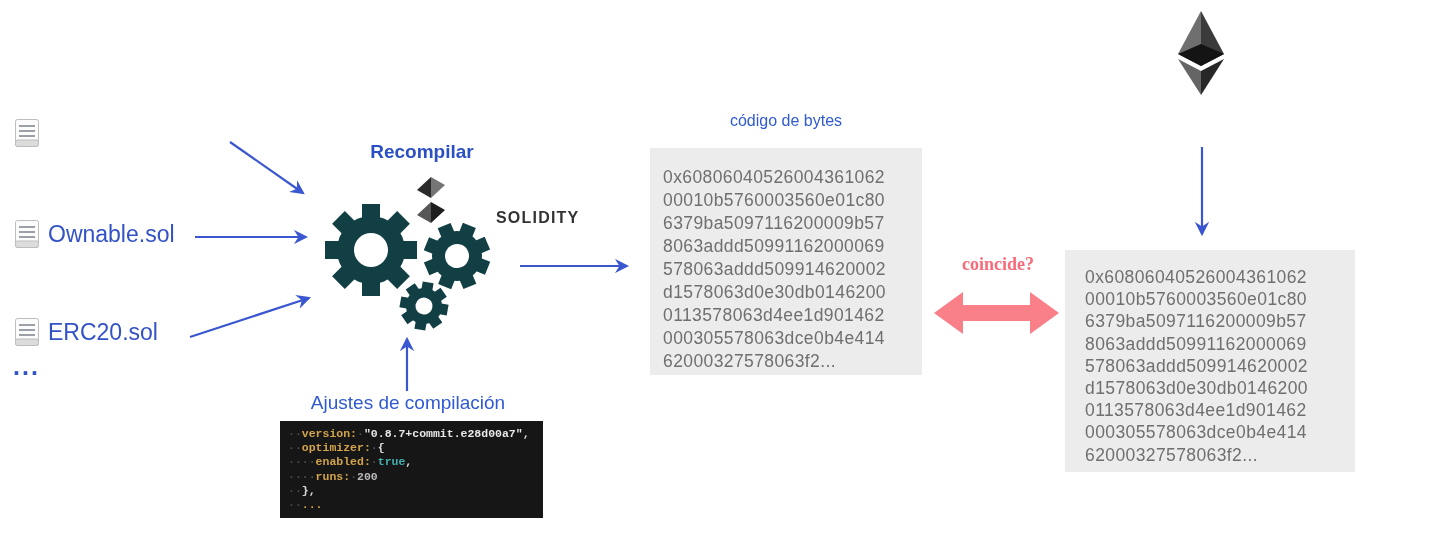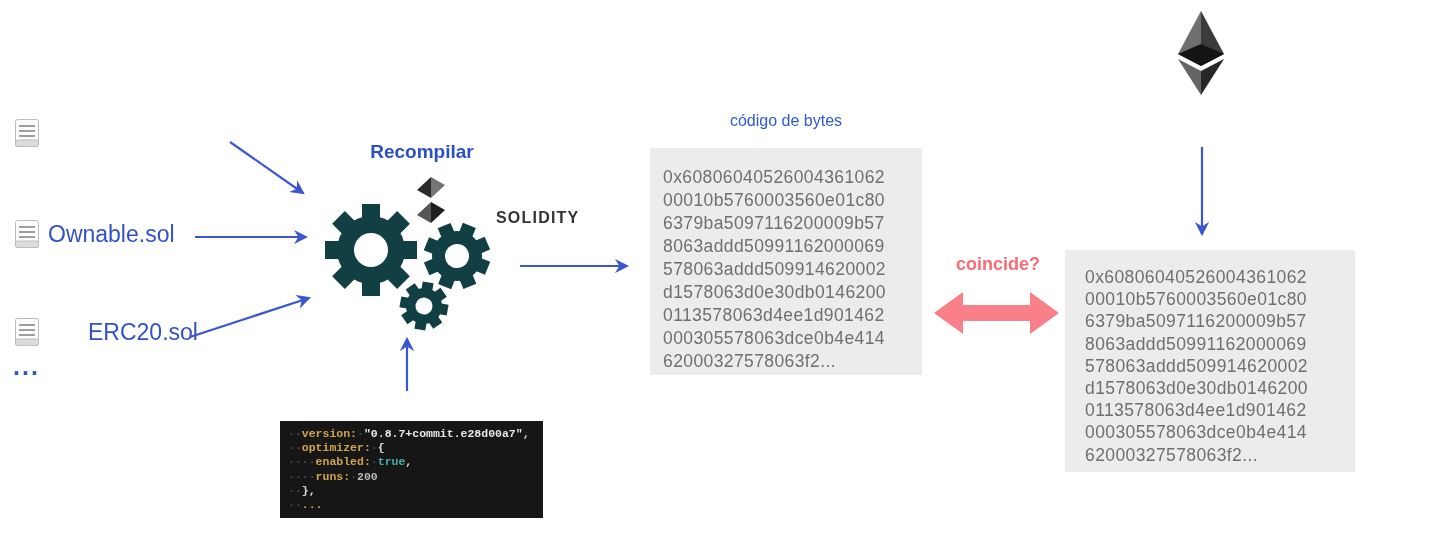--- a/index.html
+++ b/index.html
@@ -37,21 +37,21 @@
                 font-size:16px; color:#2f5ad2; }
   .byte-box { position:absolute; background:#ececec; box-sizing:border-box; }
   .byte-box pre { margin:0; font-family:Liberation Sans, sans-serif;
                   color:#6f6f6f; font-size:17.5px; letter-spacing:0.4px; }
   .byte-left  { left:650px; top:148px; width:272px; height:227px; padding:18px 0 0 13px; }
   .byte-left pre  { line-height:23px; }
   .byte-right { left:1065px; top:250px; width:290px; height:222px; padding:16px 0 0 20px; }
   .byte-right pre { line-height:22.2px; }
 
   .coincide { position:absolute; left:936px; top:254px; width:124px; text-align:center;
-              font-size:18px; font-weight:bold; color:#f86b78; }
+              font-size:18px; font-weight:bold; color:#f86b78;font-family:Liberation Serif, serif; }
 
   .eth-call { position:absolute; left:945px; top:107px; width:505px; text-align:center;
               font-family:"Liberation Mono","DejaVu Sans Mono",monospace;
               font-size:19px; color:#4a60c4; white-space:nowrap; }
 </style>
 </head>
 <body>
 
 <div class="canvas">
 
@@ -150,27 +150,28 @@
       <rect x="0.5" y="21" width="23" height="6.5" rx="2" fill="#dcdcdc" stroke="#bdbdbd"></rect>
       <line x1="4" y1="7" x2="20" y2="7" stroke="#9aa0a6" stroke-width="2"></line>
       <line x1="4" y1="12" x2="20" y2="12" stroke="#9aa0a6" stroke-width="2"></line>
       <line x1="4" y1="17" x2="20" y2="17" stroke="#9aa0a6" stroke-width="2"></line>
     </g>
   </svg>
 
   <div class="file-row" style="top:219px; left:48px;">
     <span class="file-label">Ownable.sol</span>
   </div>
-  <div class="file-row" style="top:317px; left:48px;margin-left:40px;">
+  <div class="file-row" style="top:317px; left:48px;">
     <span class="file-label">ERC20.sol</span>
   </div>
   <div class="more-files">...</div>
 
   <div class="recompilar">Recompilar</div>
   <div class="solidity-label">SOLIDITY</div>
+  <div class="ajustes-title">Ajustes de compilación</div>
   <div class="code-box"><div><span class="tok-dim">··</span><span class="tok-key">version:</span><span class="tok-dim">·</span><span class="tok-str">"0.8.7+commit.e28d00a7"</span><span class="tok-plain">,</span></div><div><span class="tok-dim">··</span><span class="tok-key">optimizer:</span><span class="tok-dim">·</span><span class="tok-plain">{</span></div><div><span class="tok-dim">····</span><span class="tok-key">enabled:</span><span class="tok-dim">·</span><span class="tok-bool">true</span><span class="tok-plain">,</span></div><div><span class="tok-dim">····</span><span class="tok-key">runs:</span><span class="tok-dim">·</span><span class="tok-num">200</span></div><div><span class="tok-dim">··</span><span class="tok-plain">},</span></div><div><span class="tok-dim">··</span><span class="tok-key">...</span></div></div>
 
   <div class="byte-title">código de bytes</div>
   <div class="byte-box byte-left">
     <pre>0x60806040526004361062
 00010b5760003560e01c80
 6379ba5097116200009b57
 8063addd50991162000069
 578063addd509914620002
 d1578063d0e30db0146200

